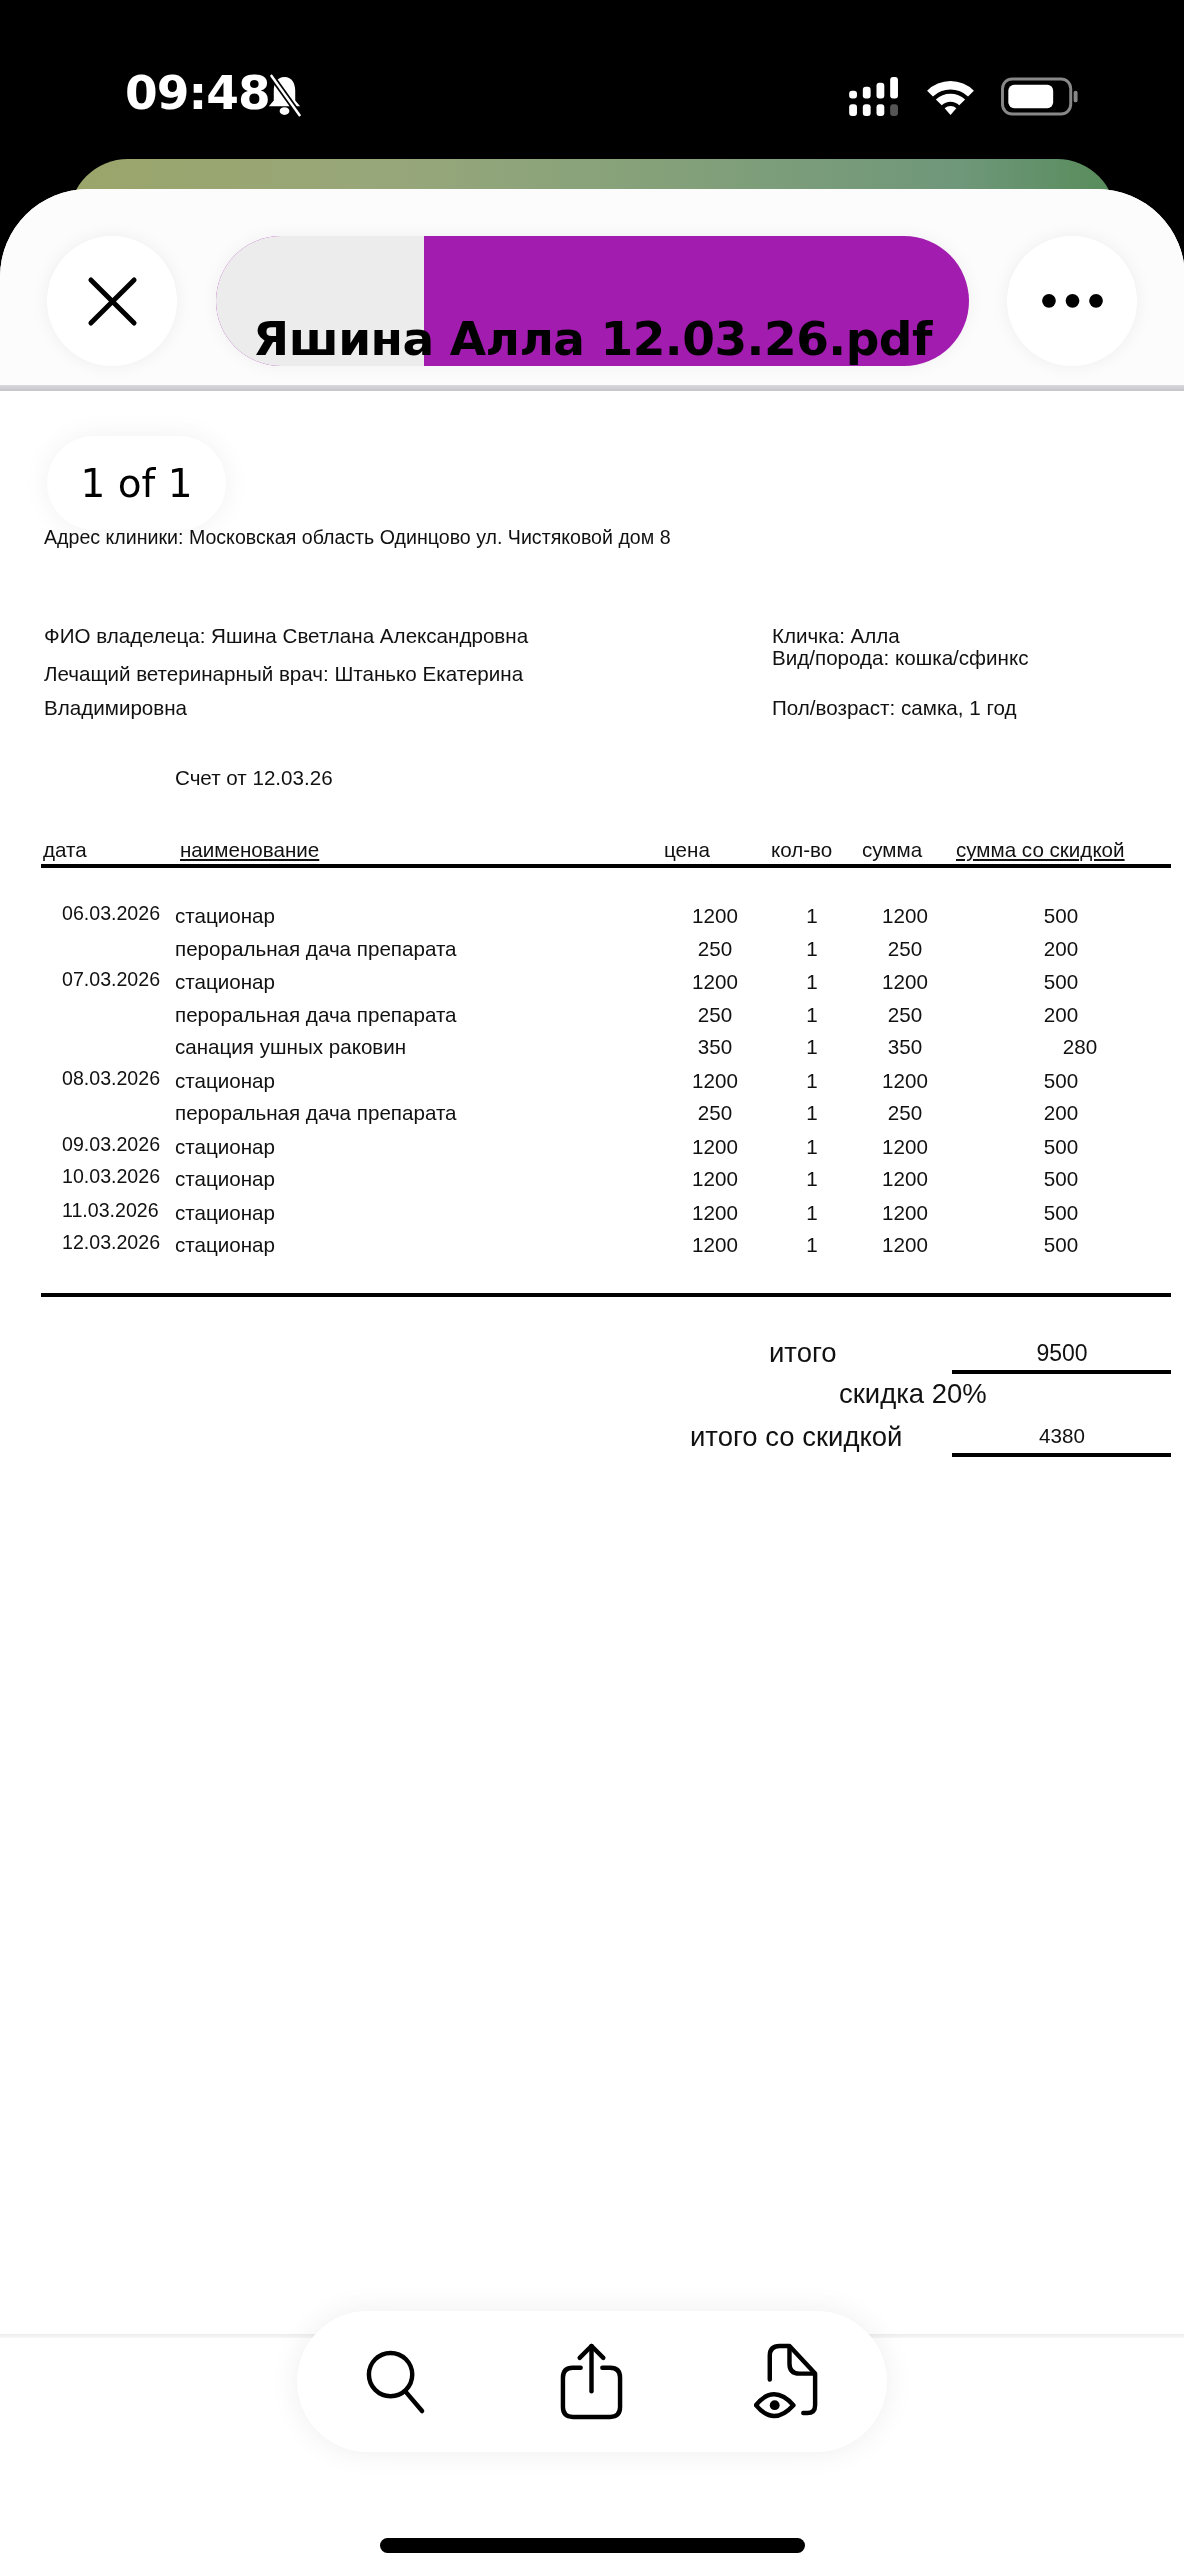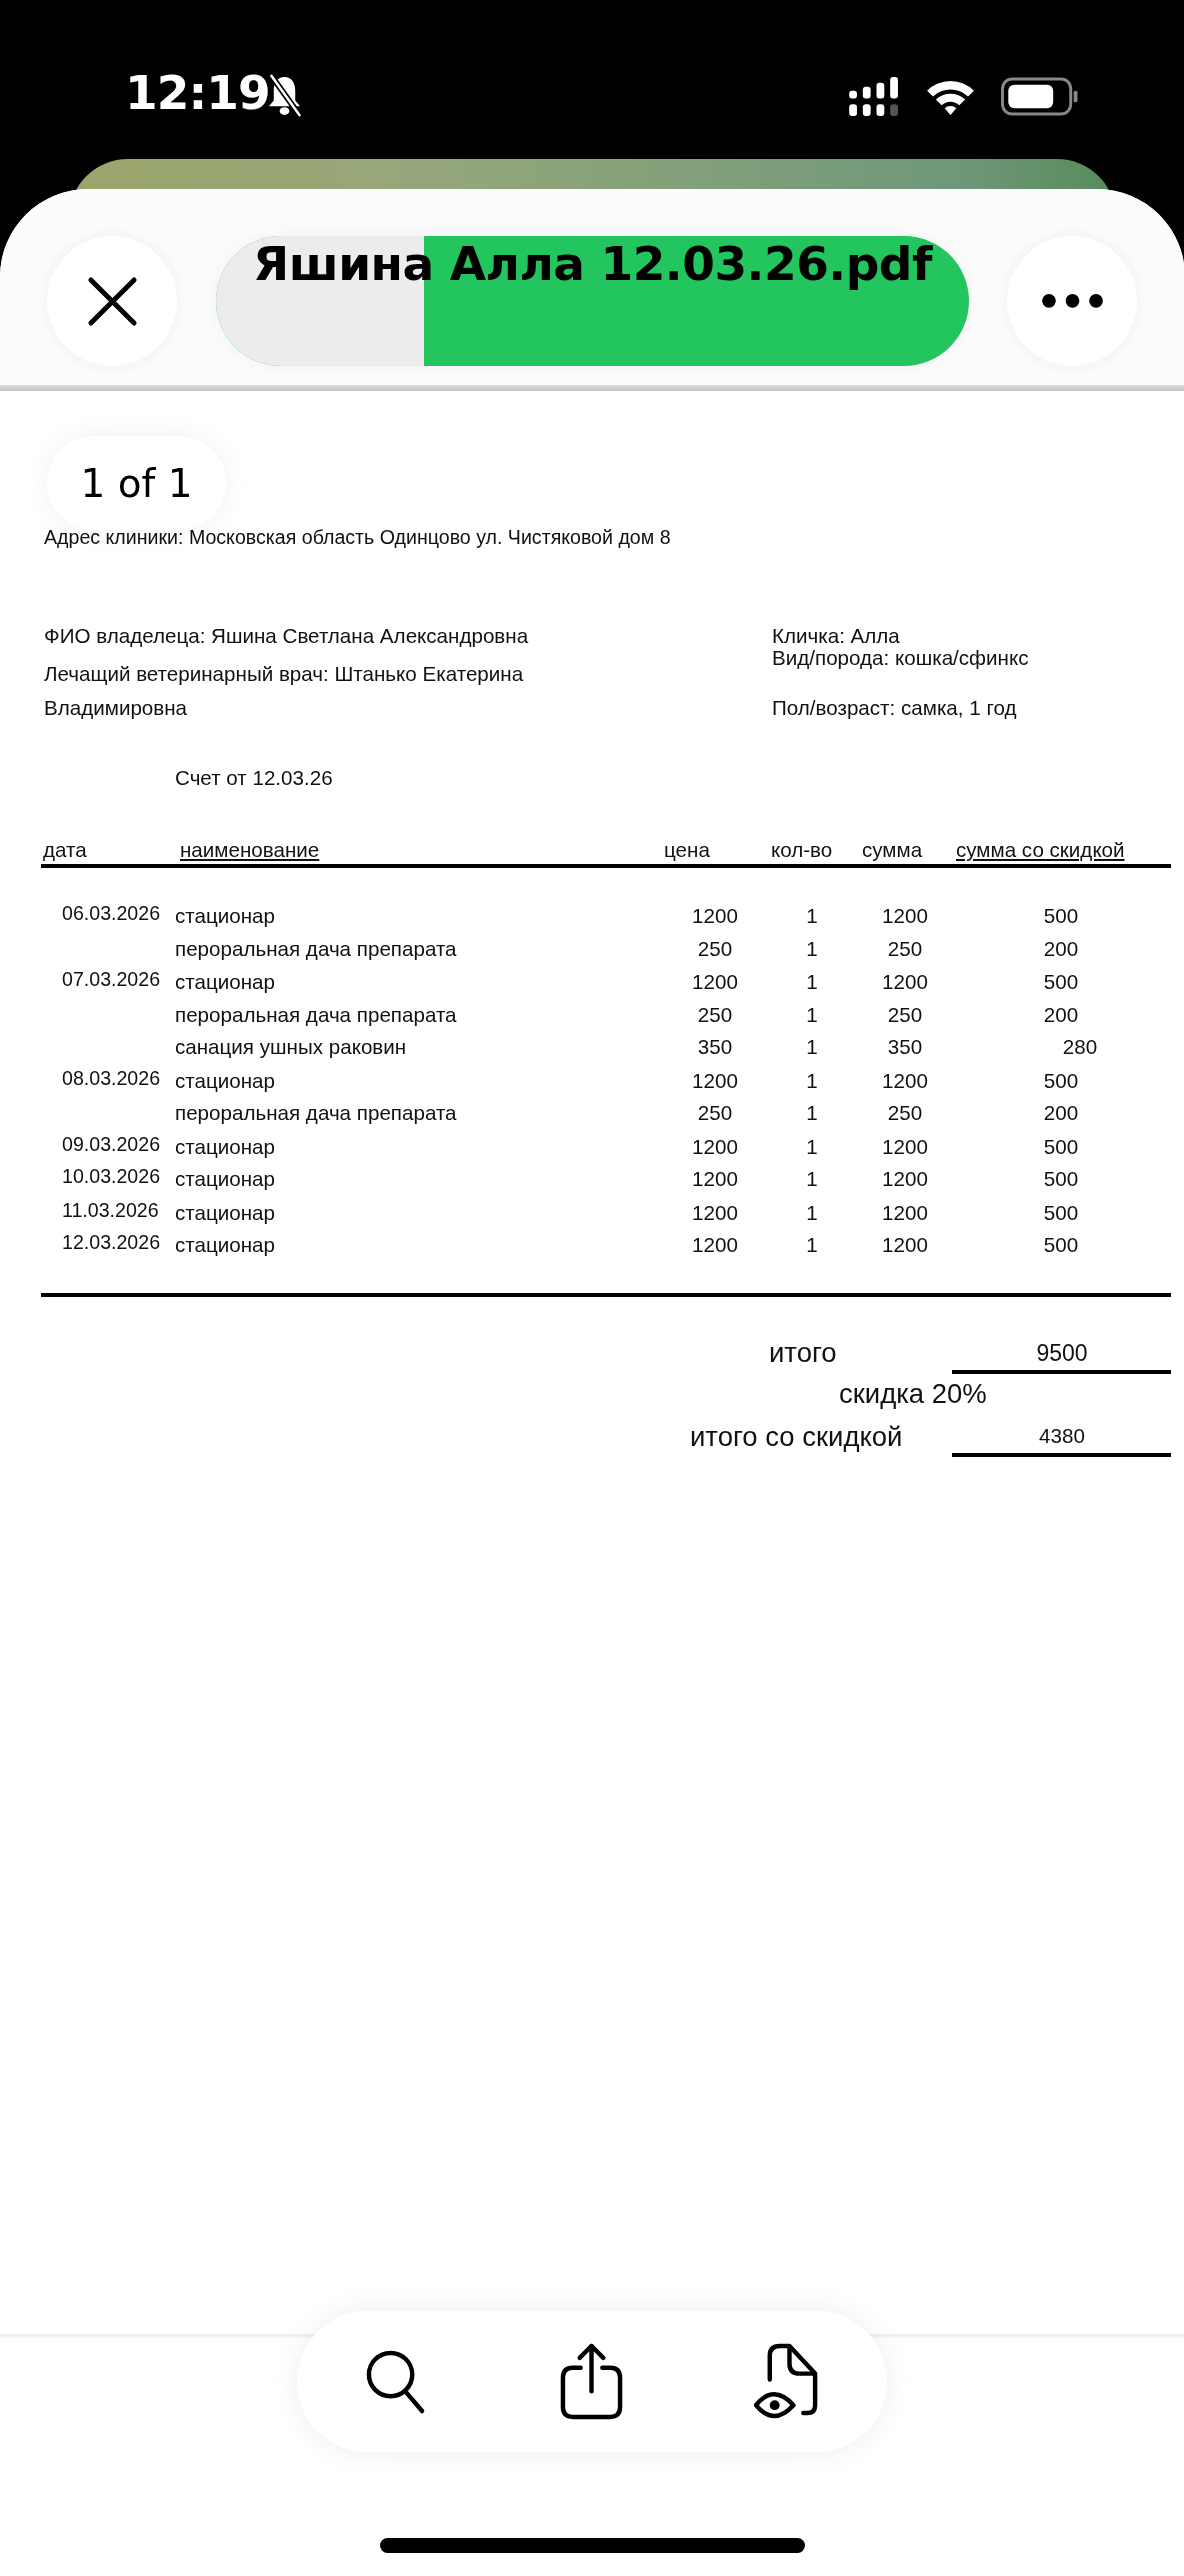--- a/index.html
+++ b/index.html
@@ -21,22 +21,22 @@
   
   .sheet { position: absolute; left: 0; top: 189px; width: 1185px; height: 2387px; background: #fff; border-radius: 88px 88px 0 0; }
   .header-bar { position: absolute; left: 0; top: 0; width: 1185px; height: 202px; background: #fcfcfc; border-radius: 88px 88px 0 0; }
   .header-divider { position: absolute; left: 0; top: 196px; width: 1185px; height: 5.9px; background: linear-gradient(#d8d8dc, #c4c4ca); }
 
   .circle-btn { position: absolute; width: 130px; height: 130px; border-radius: 50%; background: #fff;
     box-shadow: 0 0 17.7px rgba(0,0,0,0.06); display: flex; align-items: center; justify-content: center; }
   .close-btn { left: 47px; top: 47px; }
   .more-btn { left: 1007px; top: 47px; }
 
-  .title-pill { position: absolute; left: 216px; top: 47px; width: 753px; height: 130px; border-radius: 65px; background: #22c55e;
-    box-shadow: 0 0 17.7px rgba(0,0,0,0.05); overflow: hidden; display: flex; align-items: flex-start; justify-content: center; }
+  .title-pill { position: absolute; left: 216px; top: 47px; width: 753px; height: 130px; border-radius: 65px; background: #a21caf;
+    box-shadow: 0 0 17.7px rgba(0,0,0,0.05); overflow: hidden; display: flex; align-items: flex-end; justify-content: center; }
   .title-pill .progress { position: absolute; left: 0; top: 0; width: 208px; height: 100%; background: #ececec; }
   .title-text { position: relative; font-family: "DejaVu Sans", sans-serif; font-weight: bold; font-size: 47px; color: #000; letter-spacing: -0.5px; }
 
   
   .page-pill { position: absolute; left: 47px; top: 248px; width: 179px; height: 94px; border-radius: 47px; background: #fff;
     box-shadow: 0 0 27.5px rgba(0,0,0,0.06); display: flex; align-items: center; justify-content: center; z-index: 2; }
   .page-pill span { font-family: "DejaVu Sans", sans-serif; font-size: 39px; color: #000; }
 
   
   .doc { position: absolute; left: 0; top: 0; width: 1185px; font-family: "Liberation Sans", sans-serif; font-size: 20.6px; color: #111; }
@@ -49,21 +49,21 @@
   .bottom-line { position: absolute; left: 0; top: 2334px; width: 1185px; height: 3.9px; background: linear-gradient(#ececec, #f6f6f6); }
   .toolbar { position: absolute; left: 297px; top: 2311px; width: 590px; height: 141px; border-radius: 71px; background: #fff;
     box-shadow: 0 0 29.5px rgba(0,0,0,0.07); }
   .tb-btn { position: absolute; top: 31px; width: 79px; height: 79px; display: flex; align-items: center; justify-content: center; }
   .home-indicator { position: absolute; left: 380px; top: 2538px; width: 425px; height: 14.7px; border-radius: 7.9px; background: #000; }
 </style>
 </head>
 <body>
 
 <div class="statusbar">
-  <span class="sb-time">12:19</span>
+  <span class="sb-time">09:48</span>
   <svg class="sb-bell" viewBox="0 0 40 46">
     <path d="M20 4 C12 4 9 11 9 18 L9 28 L4 34 L36 34 L31 28 L31 18 C31 11 28 4 20 4 Z" fill="#fff"></path>
     <ellipse cx="20" cy="39" rx="5" ry="4" fill="#fff"></ellipse>
     <line x1="6" y1="2" x2="36" y2="44" stroke="#000" stroke-width="6"></line>
     <line x1="6" y1="2" x2="36" y2="44" stroke="#fff" stroke-width="2.5"></line>
   </svg>
   <svg class="sb-signal" viewBox="0 0 60 42">
     <rect x="2" y="14" width="8" height="8" rx="3" fill="#fff"></rect>
     <rect x="16" y="10" width="8" height="12" rx="3" fill="#fff"></rect>
     <rect x="30" y="6" width="8" height="16" rx="3" fill="#fff"></rect>

